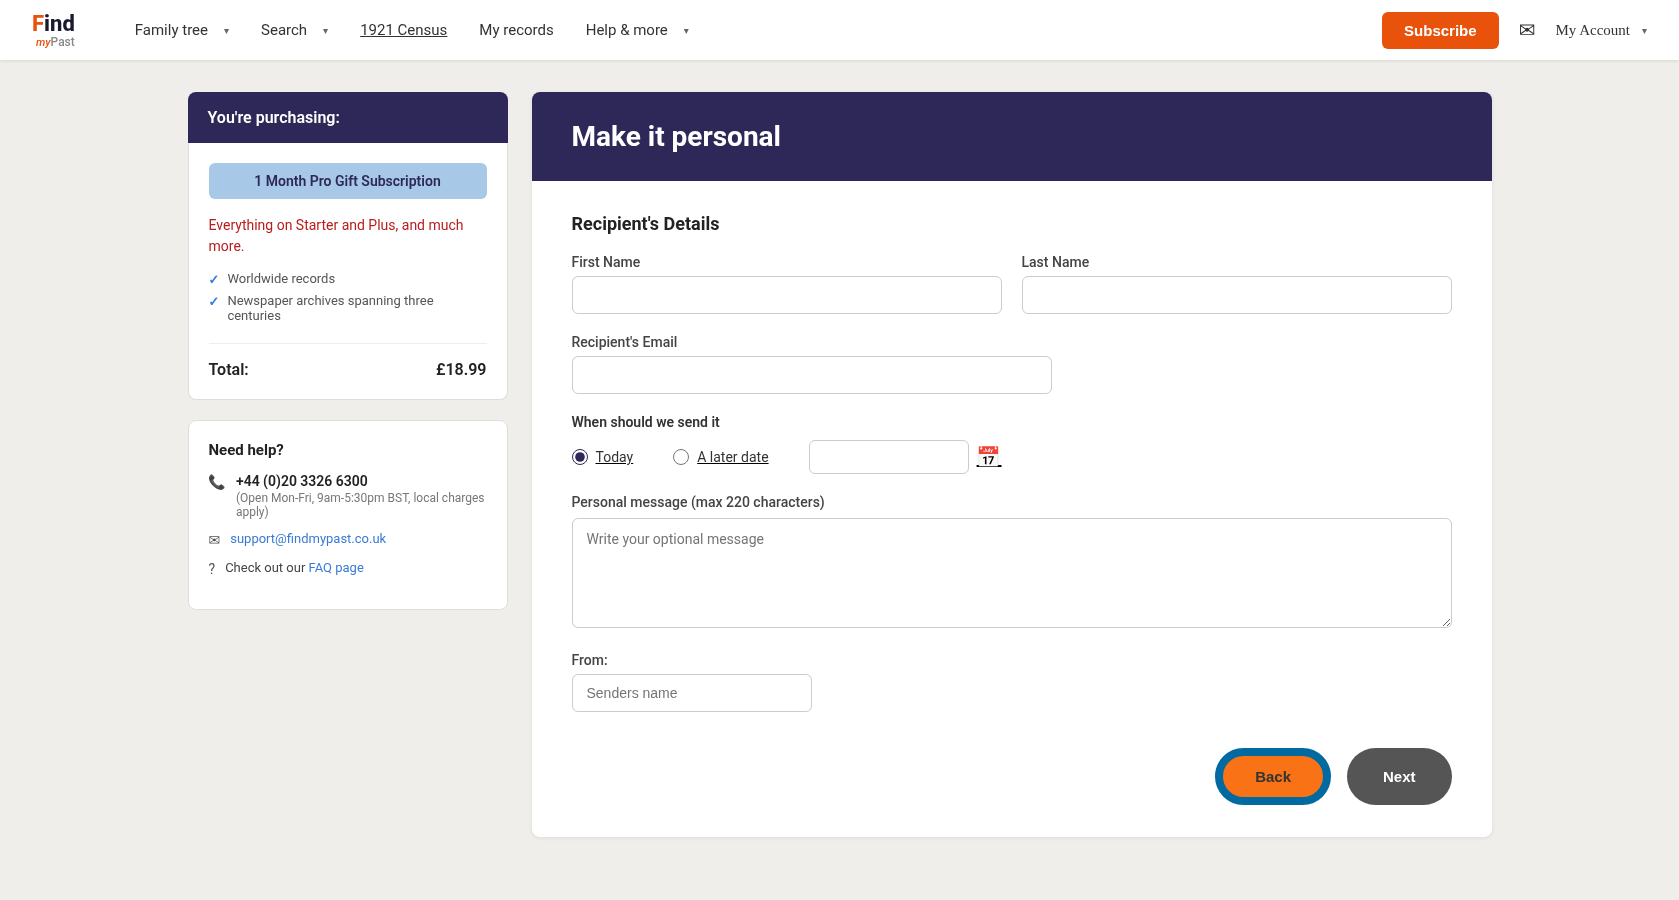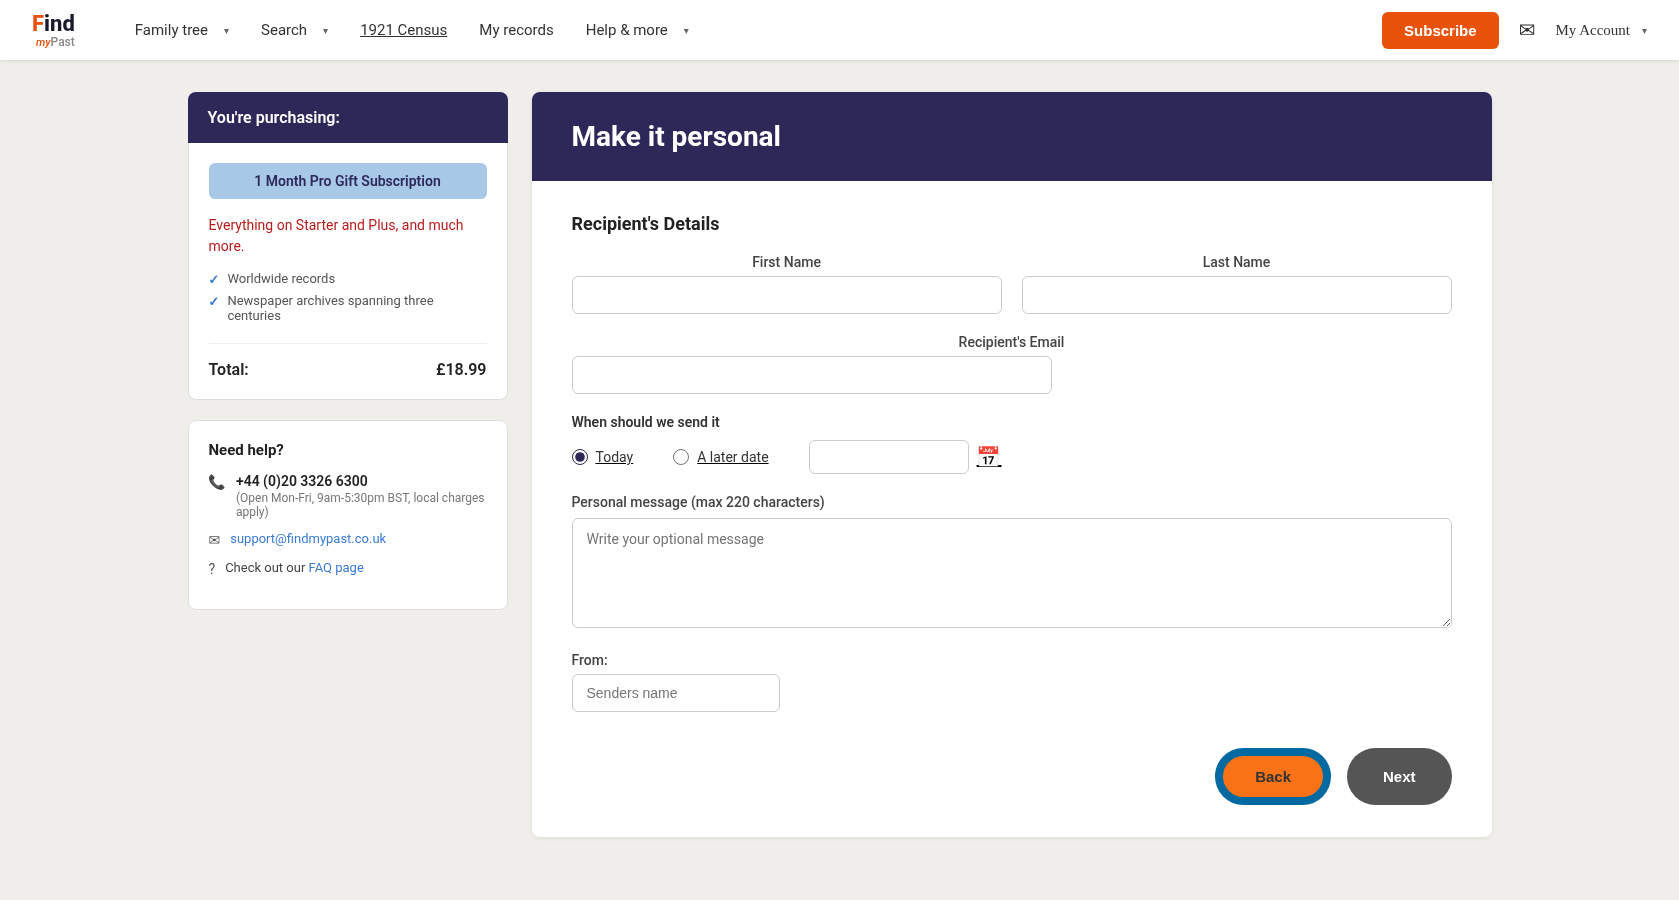--- a/index.html
+++ b/index.html
@@ -249,21 +249,20 @@
     .form-group {
       display: flex;
       flex-direction: column;
       flex: 1;
     }
     .form-label {
       font-size: 14px;
       color: #444;
       margin-bottom: 6px;
       font-weight: 500;
-      text-align: center;
     }
     .form-input {
       border: 1.5px solid #ccc;
       border-radius: 6px;
       padding: 10px 14px;
       font-size: 14px;
       color: #222;
       outline: none;
     }
     .send-section {
@@ -341,21 +340,21 @@
       font-weight: 500;
       color: #444;
       margin-bottom: 6px;
     }
     .from-input {
       border: 1.5px solid #ccc;
       border-radius: 6px;
       padding: 10px 14px;
       font-size: 14px;
       color: #999;
-      width: 208px;
+      width: 240px;
       outline: none;
     }
     .form-actions {
       display: flex;
       justify-content: flex-end;
       gap: 16px;
       padding-top: 8px;
     }
     .btn-back {
       background: #f97316;

